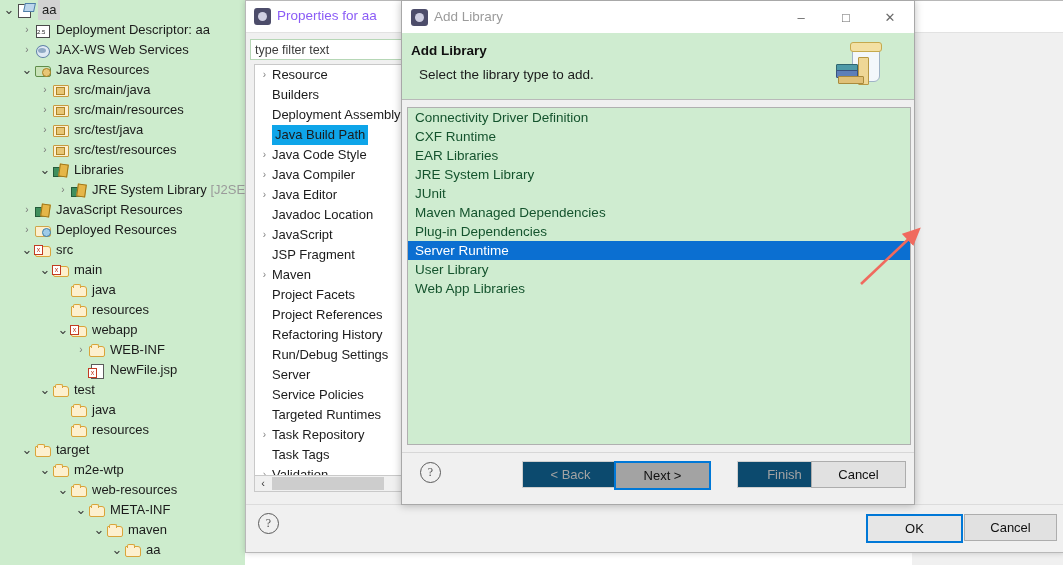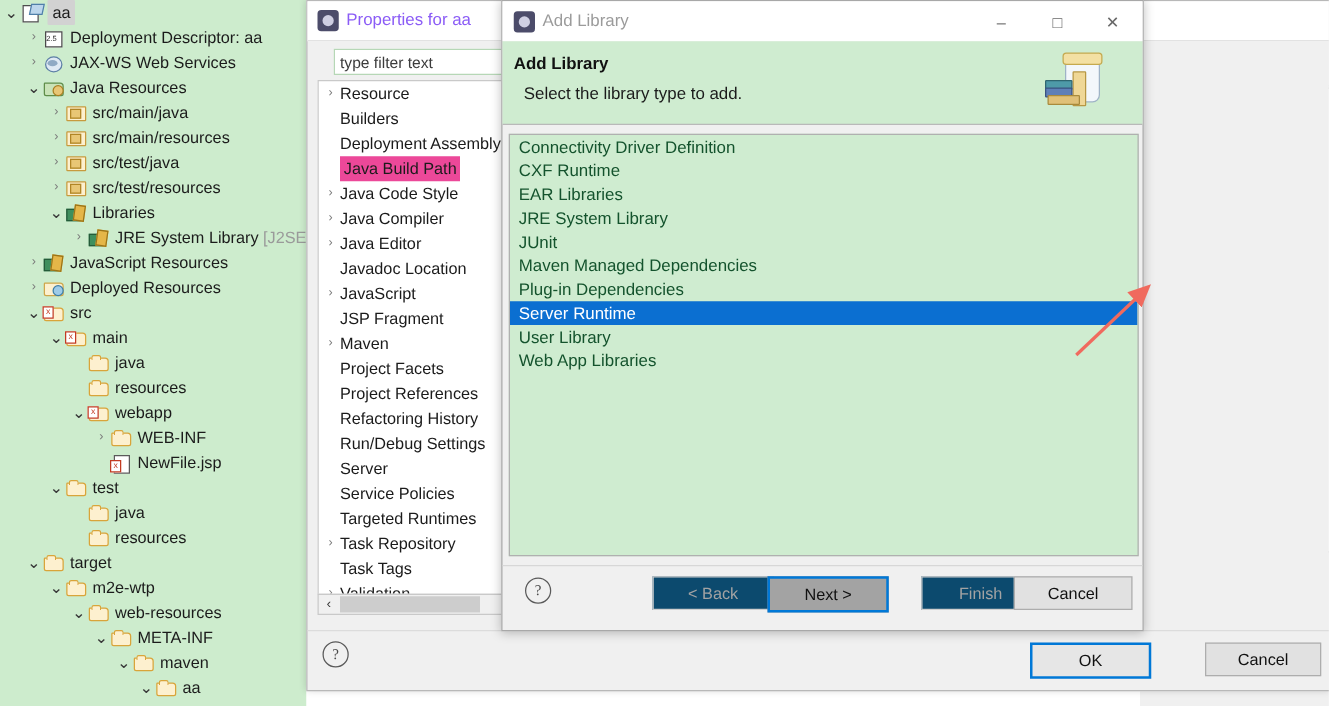--- a/index.html
+++ b/index.html
@@ -81,26 +81,26 @@
         font-size:12.5px;color:#111;display:flex;align-items:center;justify-content:center;white-space:nowrap;}
   .rbtn.disabled{color:#a0a0a0;background:#e9e9e9;border-color:#c9c9c9;}
   .rbtn.wide{left:908px;width:148px;}
 
   
   #propdlg{position:absolute;left:245px;top:0px;width:818px;height:551px;background:#f0f0f0;
            border:1px solid #b8b8b8;box-shadow:0 0 6px rgba(0,0,0,.18);}
   #prop-titlebar{position:absolute;left:0;top:0;width:818px;height:31px;background:#ffffff;border-bottom:1px solid #e2e2e2;}
   #prop-title-ico{position:absolute;left:8px;top:7px;width:17px;height:17px;}
   #prop-title-text{position:absolute;left:31px;top:7px;font-size:13.5px;color:#8b5cf6;}
-  #prop-filter{position:absolute;left:21px;top:38px;width:152px;height:21px;background:#ffffff;border:1px solid #b6d7b6;
+  #prop-filter{position:absolute;left:4px;top:38px;width:152px;height:21px;background:#ffffff;border:1px solid #b6d7b6;
                font-size:12.5px;color:#3c3c3c;padding:0 4px;line-height:21px;box-sizing:border-box;}
   #prop-tree{position:absolute;left:8px;top:63px;width:159px;height:410px;background:#ffffff;border:1px solid #c9c9c9;overflow:hidden;}
   .ptree-row{height:20px;line-height:20px;display:flex;align-items:center;white-space:nowrap;padding-left:2px;font-size:13px;color:#1b1b1b;}
   .ptree-row .tw{width:15px;text-align:center;color:#7f7f7f;font-size:10px;flex:0 0 15px;}
-  .ptree-row.selected .pl{background:#ec4899;padding:0 3px;}
+  .ptree-row.selected .pl{background:#0ea5e9;padding:0 3px;}
   #prop-hscroll{position:absolute;left:8px;top:474px;width:159px;height:17px;background:#f0f0f0;border:1px solid #c9c9c9;box-sizing:border-box;}
   #prop-hscroll .arrow{position:absolute;top:0;width:16px;height:15px;line-height:15px;text-align:center;font-size:11px;color:#3a3a3a;}
   #prop-hscroll .thumb{position:absolute;left:17px;top:1px;width:112px;height:13px;background:#cdcdcd;}
   #prop-help{position:absolute;left:258px;top:513px;}
   .helpico{width:19px;height:19px;border:1.4px solid #5a5a5a;border-radius:50%;color:#4a4a4a;
            font-size:12px;display:flex;align-items:center;justify-content:center;font-family:"Liberation Serif",serif;}
   #prop-sep{position:absolute;left:0;top:503px;width:818px;height:1px;background:#dcdcdc;}
   .pbtn{position:absolute;height:25px;background:#e1e1e1;border:1px solid #adadad;
         font-size:13px;color:#111;display:flex;align-items:center;justify-content:center;}
   .pbtn.default{border:2px solid #0078d7;background:#e6e6e6;}
@@ -432,21 +432,21 @@
       <div class="arrow" style="right:0;">›</div>
     </div>
 
     <div id="prop-sep"></div>
   </div>
 
   <div id="prop-help">
     <div class="helpico">?</div>
   </div>
 
-  <div class="pbtn default" style="left:824px;top:514px;width:93px;">OK</div>
+  <div class="pbtn default" style="left:866px;top:514px;width:93px;">OK</div>
   <div class="pbtn" style="left:964px;top:514px;width:91px;">Cancel</div>
 
   <div id="addlib">
 
     <div id="al-titlebar"></div>
     <div id="al-ico">
         <div class="gear"></div>
       </div>
     <div id="al-title">Add Library</div>
     <div class="alwbtn" style="left:381px;">–</div>

